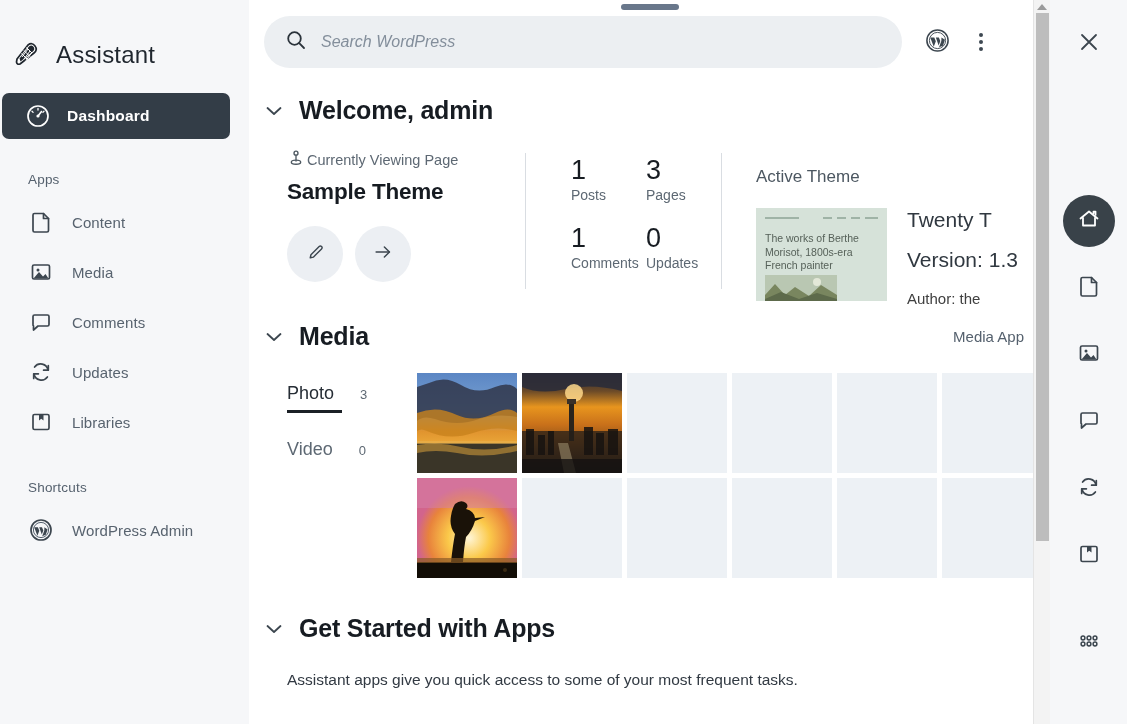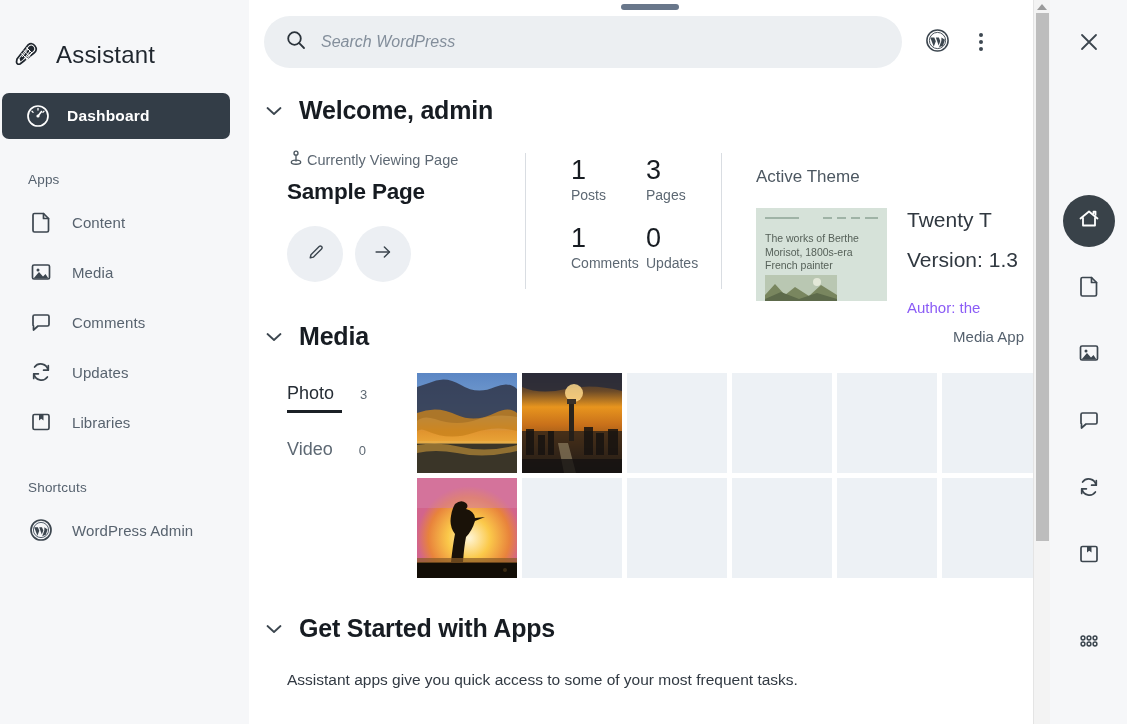--- a/index.html
+++ b/index.html
@@ -159,21 +159,21 @@
   .tt-dash { height: 2px; background: #9fb3a6; display:block;}
   .tt-text {
     position: absolute; top: 24px; left: 9px; right: 6px;
     font-size: 10.5px; line-height: 13.5px; color: #566159;
     font-family: "Liberation Sans", sans-serif;
   }
   .tt-img { position:absolute; left: 9px; bottom: 0; width: 72px; height: 26px; overflow:hidden;}
   .theme-meta { white-space: nowrap; }
   .theme-name { font-size: 21px; color: #303840; font-weight: 400;}
   .theme-ver { font-size: 21px; color: #303840; margin-top: 16px;}
-  .theme-auth { font-size: 15px; color: #8b5cf6; margin-top: 27px;}
+  .theme-auth { font-size: 15px; color: #404040; margin-top: 18px;}
 
   
   .media-head { margin-top: 33px; padding-right: 26px;}
   .media-row { display: flex; margin-top: 22px; padding-left: 38px; }
   .media-tabs { width: 130px; flex: 0 0 130px; padding-top: 10px;}
   .mtab { display: flex; align-items: baseline; gap: 26px; }
   .mtab .name { font-size: 18px; color: #262d35; }
   .mtab.inactive .name { color: #5d6873; }
   .mtab .count { font-size: 13px; color: #5d6873; }
   .mtab-underline { width: 55px; height: 3px; background: #1b2026; margin-top: 6px; }
@@ -377,21 +377,21 @@
           <div class="viewing-line">
             <span>
               <svg viewBox="0 0 20 20" width="18" height="18">
                 <circle cx="10" cy="4.6" r="2.2" fill="none" stroke="#4d5861" stroke-width="1.5"></circle>
                 <path d="M10 6.8 V13.4" stroke="#4d5861" stroke-width="1.5" stroke-linecap="round"></path>
                 <ellipse cx="10" cy="14.6" rx="5.2" ry="2.3" fill="none" stroke="#4d5861" stroke-width="1.5"></ellipse>
               </svg>
             </span>
             <span class="viewing-label">Currently Viewing Page</span>
           </div>
-          <div class="viewing-title">Sample Page</div>
+          <div class="viewing-title">Sample Theme</div>
           <div class="circle-btns">
             <div class="circ">
               <span>
                 <svg viewBox="0 0 24 24" width="21" height="21">
                   <path d="M6 18 L6.8 14.6 L16.2 5.2 a1.9 1.9 0 0 1 2.7 2.7 L9.5 17.3 Z" fill="none" stroke="#3c464f" stroke-width="1.6" stroke-linejoin="round"></path>
                 </svg>
               </span>
             </div>
             <div class="circ">
               <span>

